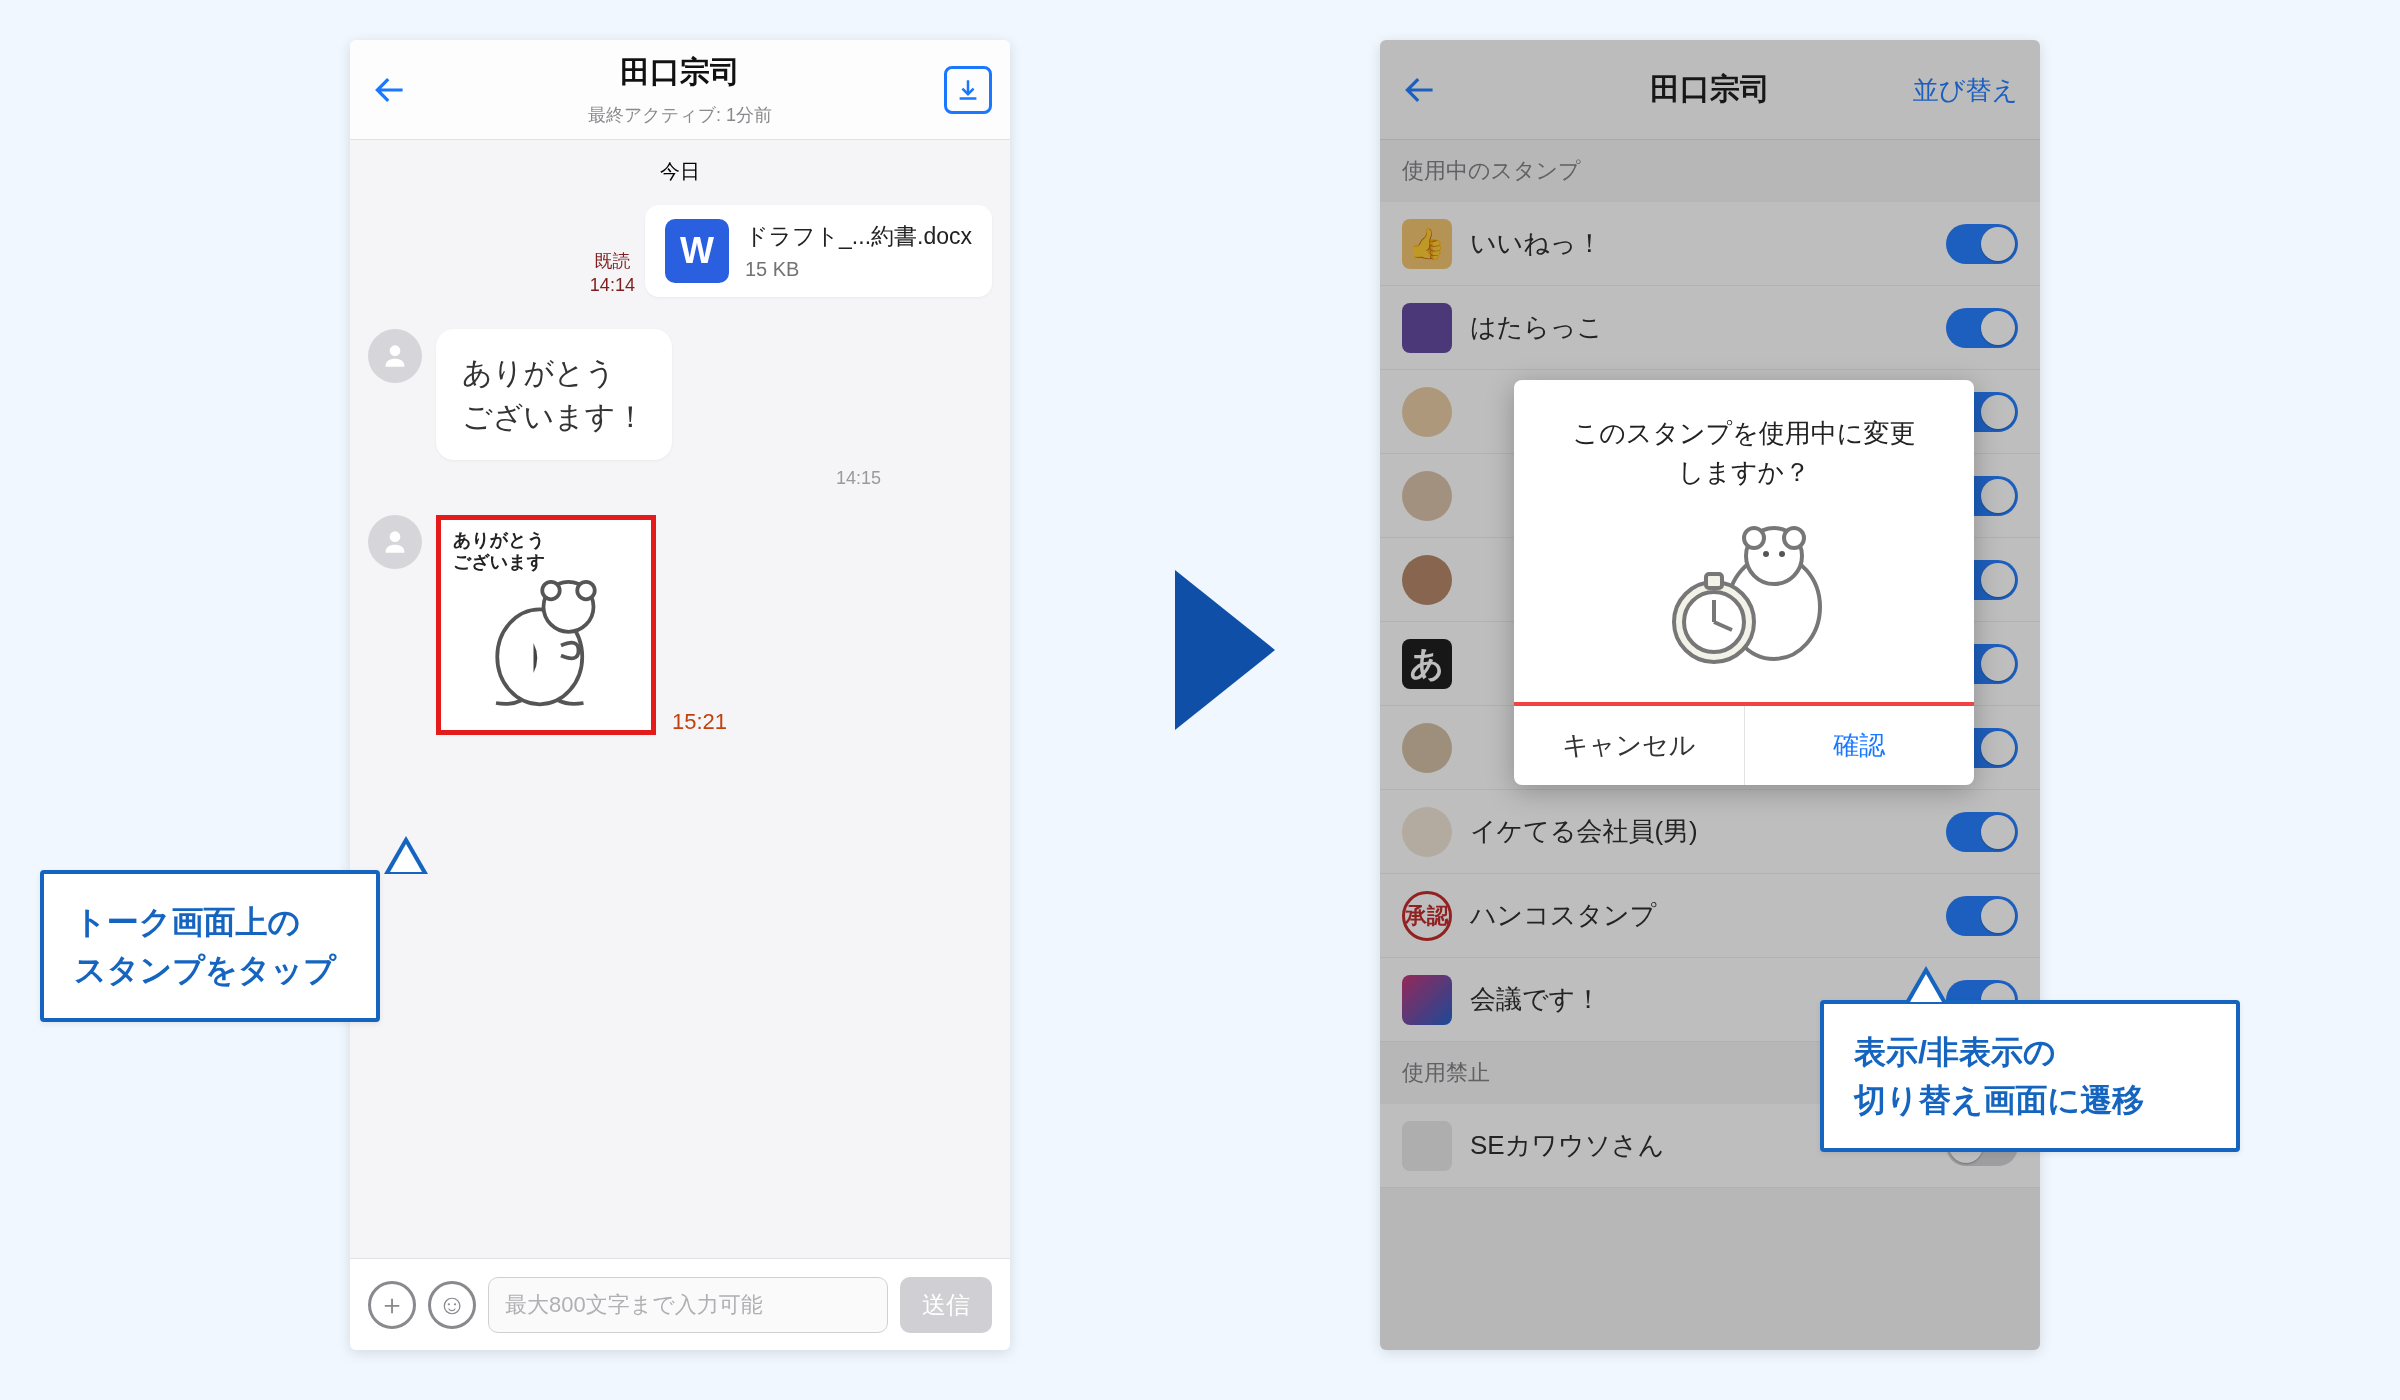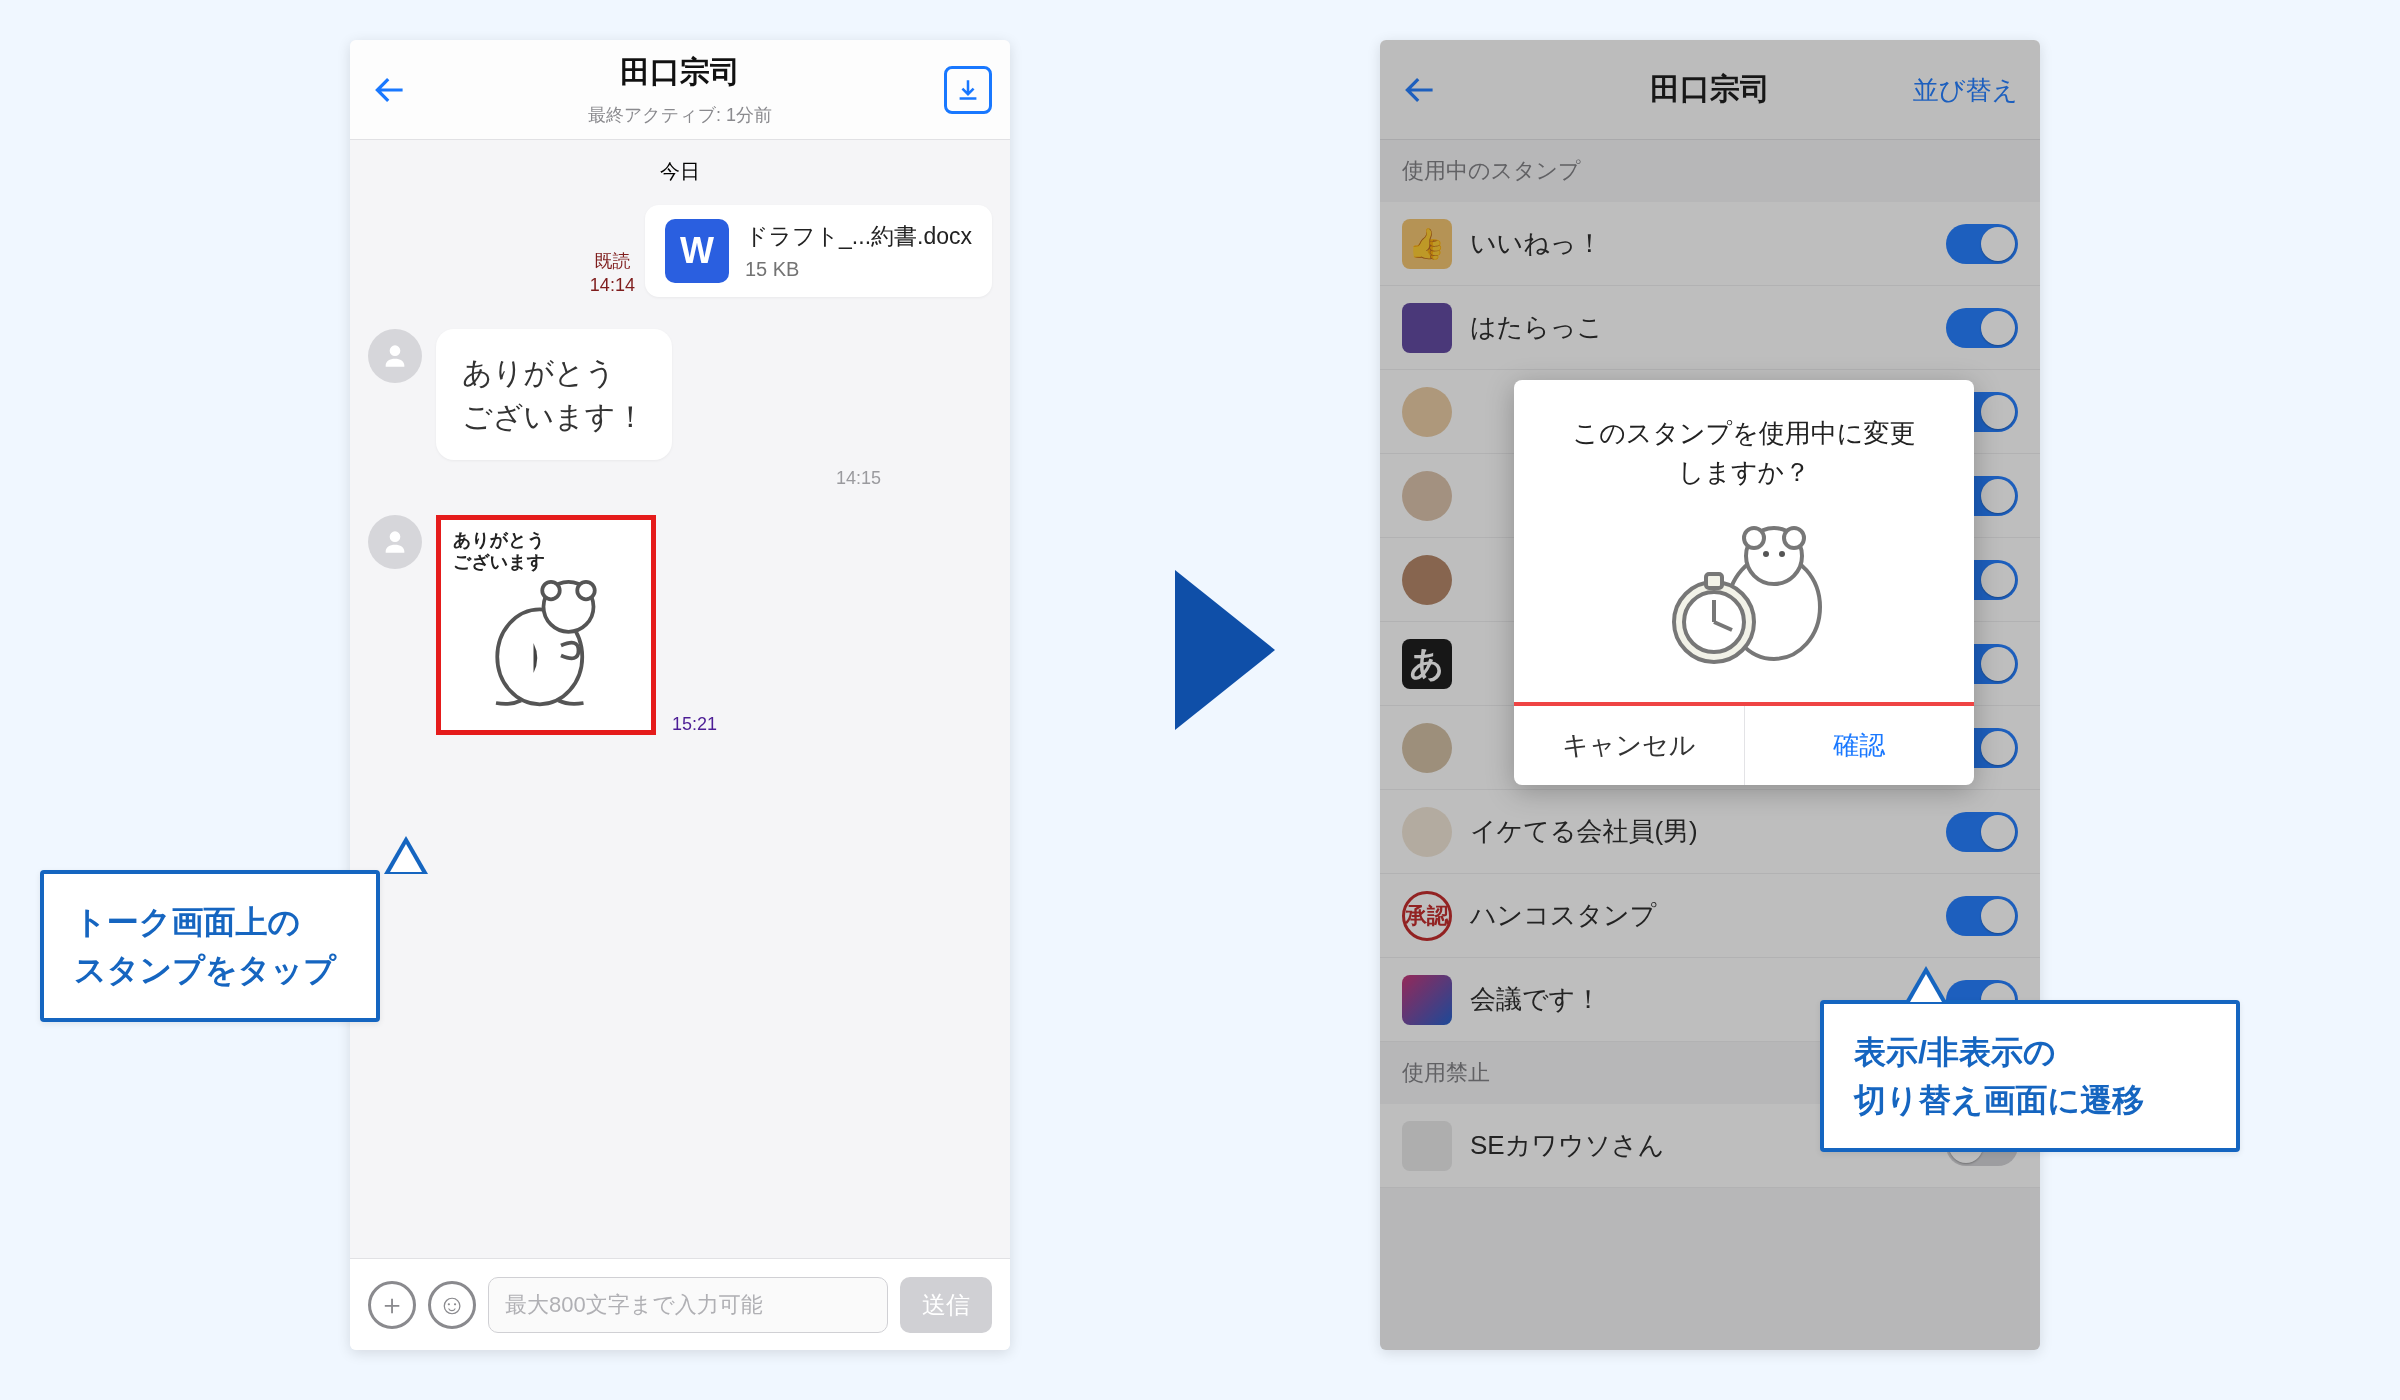--- a/index.html
+++ b/index.html
@@ -83,21 +83,21 @@
       line-height:1.45; box-shadow:0 1px 3px rgba(0,0,0,0.05); max-width: 420px;
     }
     .time-below { font-size:18px; color:#9a9a9e; margin: 8px 0 26px 468px; }
 
     .sticker-holder {
       position: relative; width: 220px; height: 220px; background:#fff;
       border: 5px solid #e51b1b; display:flex;align-items:center;justify-content:center;
     }
     .sticker-caption { font-size:18px; color:#222; position:absolute; top:10px; left:12px; line-height:1.2; font-weight:600;}
     .bear-svg { width: 150px; }
-    .sticker-time { font-size:18px; color:#4c1d95; margin-left:8px; align-self:flex-end;margin-top:32px; }
+    .sticker-time { font-size:22px; color:#c2410c; margin-left:8px; align-self:flex-end;margin-top:32px; }
     .sticker-row { display:flex; align-items:flex-end; gap:8px; }
 
     
     .input-bar {
       height: 92px; background:#fff; border-top:1px solid #e1e1e4;
       display:flex; align-items:center; gap:12px; padding: 0 18px; flex:0 0 auto;
     }
     .ib-btn { width:48px;height:48px;border:3px solid #8a8a8e;border-radius:50%;
       display:flex;align-items:center;justify-content:center; font-size:28px; color:#8a8a8e; cursor:pointer;}
     .ib-input { flex:1; height:56px; border:1px solid #d0d0d4; border-radius:10px;

